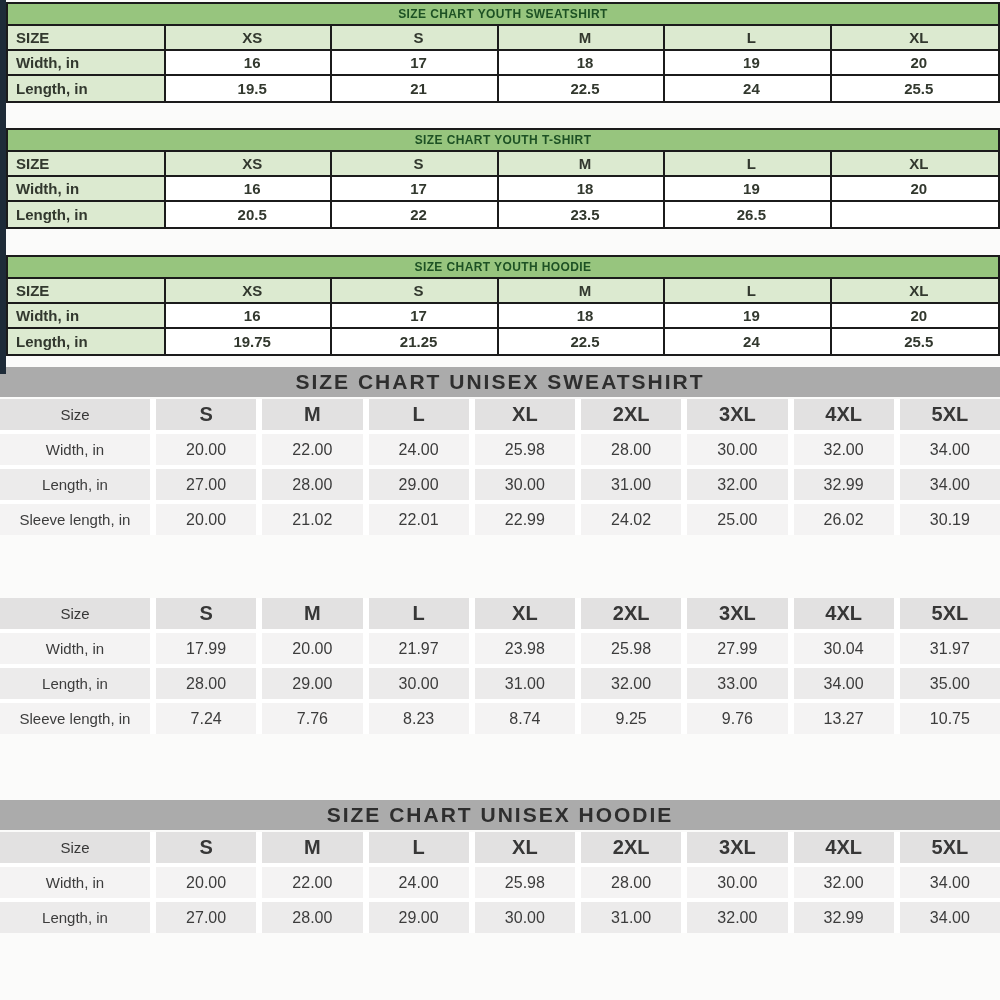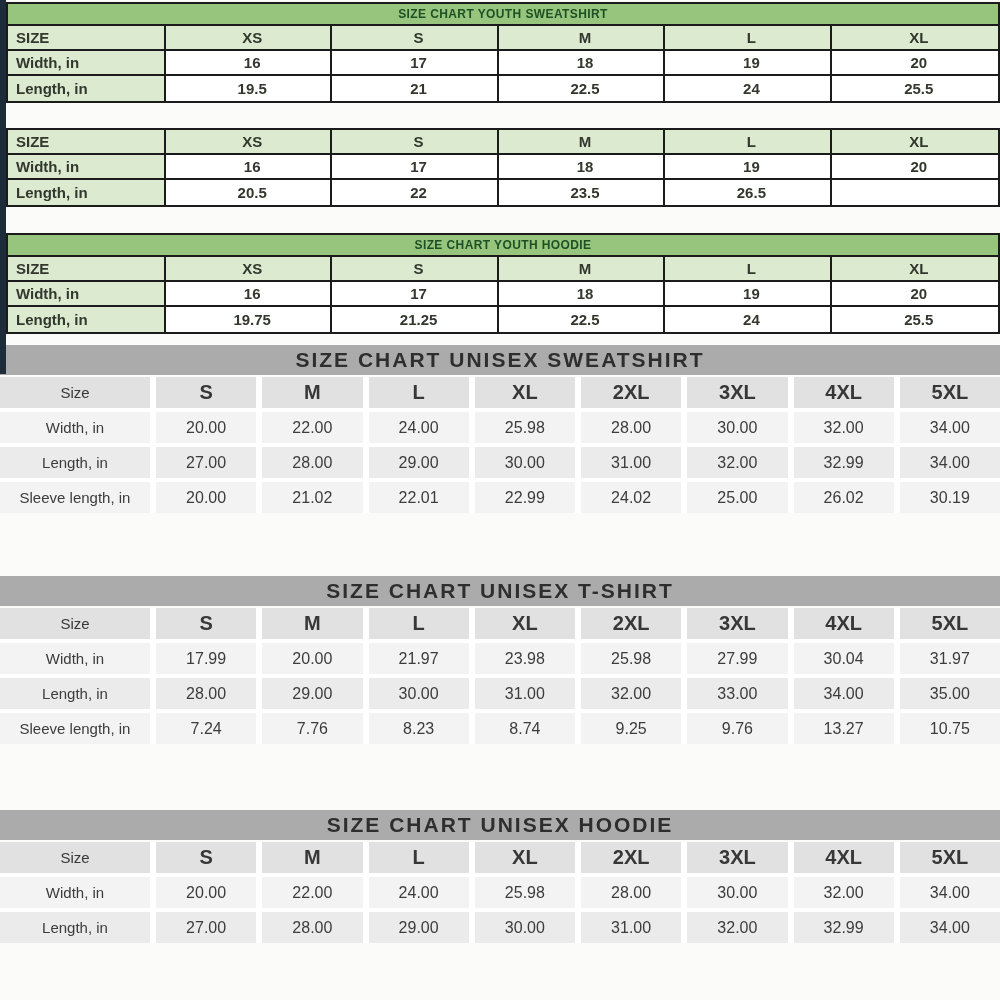--- a/index.html
+++ b/index.html
@@ -68,20 +68,21 @@
           <div class="ycell">20</div>
           <div class="ycell green label lastrow">Length, in</div>
           <div class="ycell lastrow">19.5</div>
           <div class="ycell lastrow">21</div>
           <div class="ycell lastrow">22.5</div>
           <div class="ycell lastrow">24</div>
           <div class="ycell lastrow">25.5</div>
         </div>
       </div>
       <div class="ytable">
+        <div class="ytitle">SIZE CHART YOUTH T-SHIRT</div>
         <div class="ygrid">
           <div class="ycell green label">SIZE</div>
           <div class="ycell green">XS</div>
           <div class="ycell green">S</div>
           <div class="ycell green">M</div>
           <div class="ycell green">L</div>
           <div class="ycell green">XL</div>
           <div class="ycell green label">Width, in</div>
           <div class="ycell">16</div>
           <div class="ycell">17</div>
@@ -155,21 +156,20 @@
           <div class="ucell ud r0">21.02</div>
           <div class="ucell ud r0">22.01</div>
           <div class="ucell ud r0">22.99</div>
           <div class="ucell ud r0">24.02</div>
           <div class="ucell ud r0">25.00</div>
           <div class="ucell ud r0">26.02</div>
           <div class="ucell ud r0">30.19</div>
         </div>
       </div>
       <div class="utable">
-        <div class="utitle">SIZE CHART UNISEX T-SHIRT</div>
         <div class="ugrid">
           <div class="ucell uh label">Size</div>
           <div class="ucell uh">S</div>
           <div class="ucell uh">M</div>
           <div class="ucell uh">L</div>
           <div class="ucell uh">XL</div>
           <div class="ucell uh">2XL</div>
           <div class="ucell uh">3XL</div>
           <div class="ucell uh">4XL</div>
           <div class="ucell uh">5XL</div>

